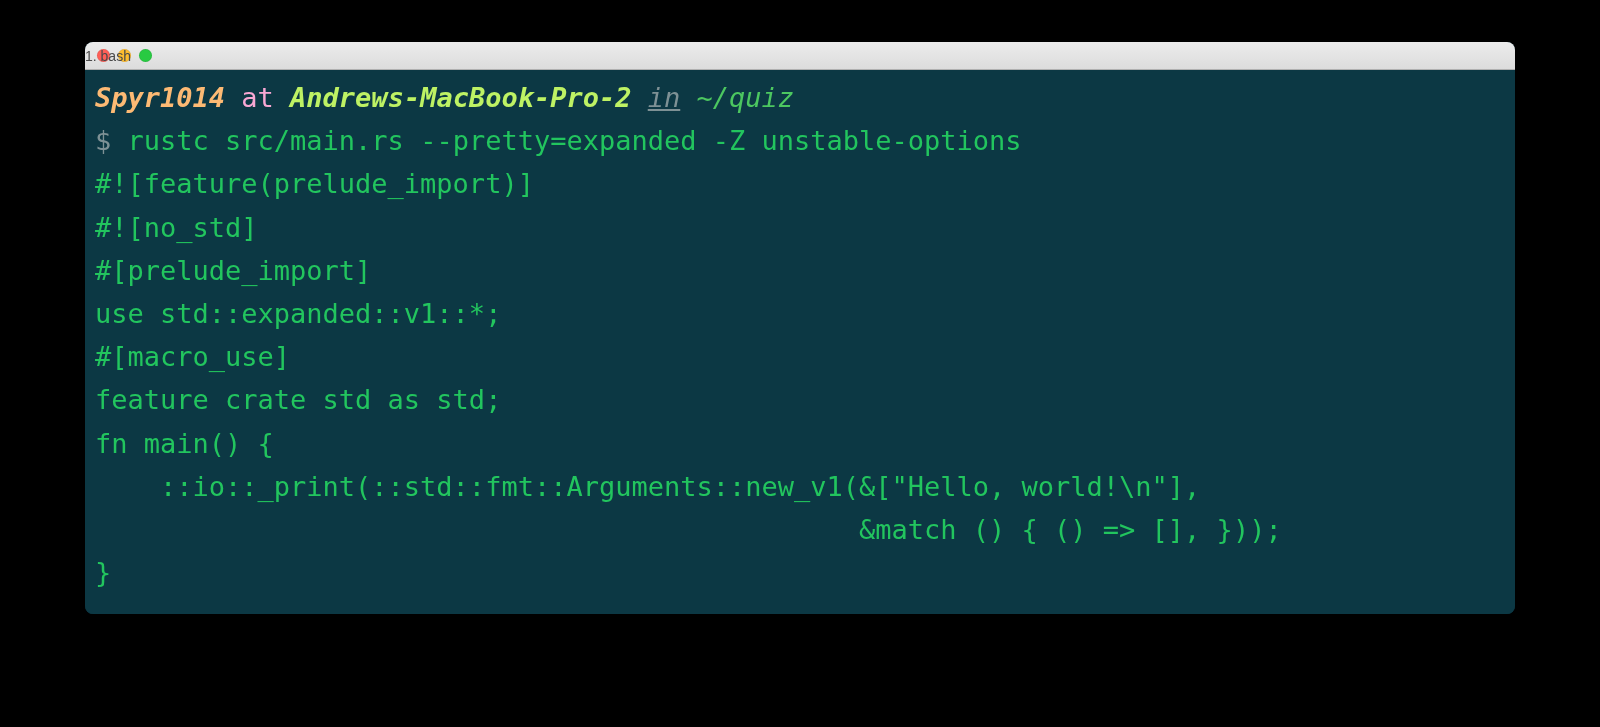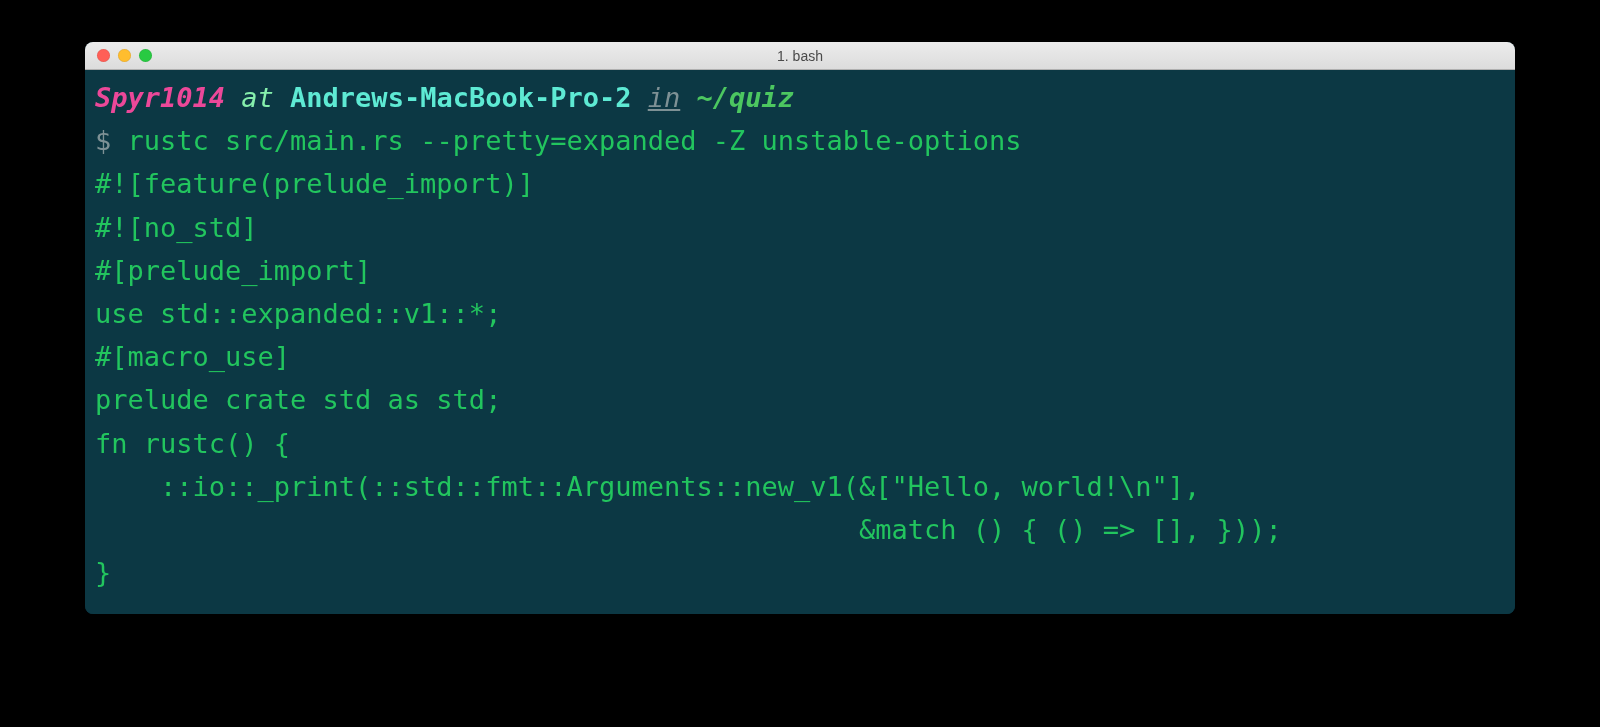--- a/index.html
+++ b/index.html
@@ -44,41 +44,41 @@
       border-radius: 50%;
       box-shadow: inset 0 0 1px rgba(0,0,0,0.3);
     }
     .tl-close { background: #ff5f57; }
     .tl-min { background: #ffbd2e; }
     .tl-max { background: #28ca42; }
     .title-text {
       position: absolute;
       left: 0;
       right: 0;
-      text-align: center;
+      text-align: left;
       font-family: -apple-system, "Helvetica Neue", Arial, sans-serif;
       font-size: 14px;
       color: #4a4a4a;
       pointer-events: none;
     }
     .terminal-body {
       background: #0c3844;
       padding: 6px 10px 20px 10px;
       font-size: 27px;
       line-height: 1.6;
       color: #a0b4b8;
       white-space: pre;
       overflow: hidden;
       min-height: 540px;
     }
-    .prompt-user { color: #ec4899; font-weight: 600; font-style: italic; }
-    .prompt-at { color: #86efac; font-style: italic; }
-    .prompt-host { color: #5eead4; font-weight: 600; }
+    .prompt-user { color: #fdba74; font-weight: 600; font-style: italic; }
+    .prompt-at { color: #f9a8d4; }
+    .prompt-host { color: #bef264; font-weight: 600; font-style: italic; }
     .prompt-in { color: #7e9195; font-style: italic; text-decoration: underline; }
-    .prompt-path { color: #4cc760; font-weight: 700; font-style: italic; }
+    .prompt-path { color: #4cc760; font-weight: 400; font-style: italic; }
     .term-dim { color: #7e9195; }
     .term-text { color: #22c55e; }
   </style>
 </head>
 <body>
 
 <div class="window">
   <div class="titlebar">
     <div class="traffic-lights">
       <div class="traffic-light tl-close"></div>
@@ -87,18 +87,18 @@
     </div>
     <div class="title-text">1. bash</div>
   </div>
   <div class="terminal-body"><span class="prompt-user">Spyr1014</span> <span class="prompt-at">at</span> <span class="prompt-host">Andrews-MacBook-Pro-2</span> <span class="prompt-in">in</span> <span class="prompt-path">~/quiz</span>
 <span class="term-dim">$</span> <span class="term-text">rustc src/main.rs --pretty=expanded -Z unstable-options</span>
 <span class="term-text">#![feature(prelude_import)]</span>
 <span class="term-text">#![no_std]</span>
 <span class="term-text">#[prelude_import]</span>
 <span class="term-text">use std::expanded::v1::*;</span>
 <span class="term-text">#[macro_use]</span>
-<span class="term-text">prelude crate std as std;</span>
-<span class="term-text">fn rustc() {</span>
+<span class="term-text">feature crate std as std;</span>
+<span class="term-text">fn main() {</span>
 <span class="term-text">    ::io::_print(::std::fmt::Arguments::new_v1(&amp;["Hello, world!\n"],</span>
 <span class="term-text">                                               &amp;match () { () =&gt; [], }));</span>
 <span class="term-text">}</span></div>
 </div>
 
 </body></html>

